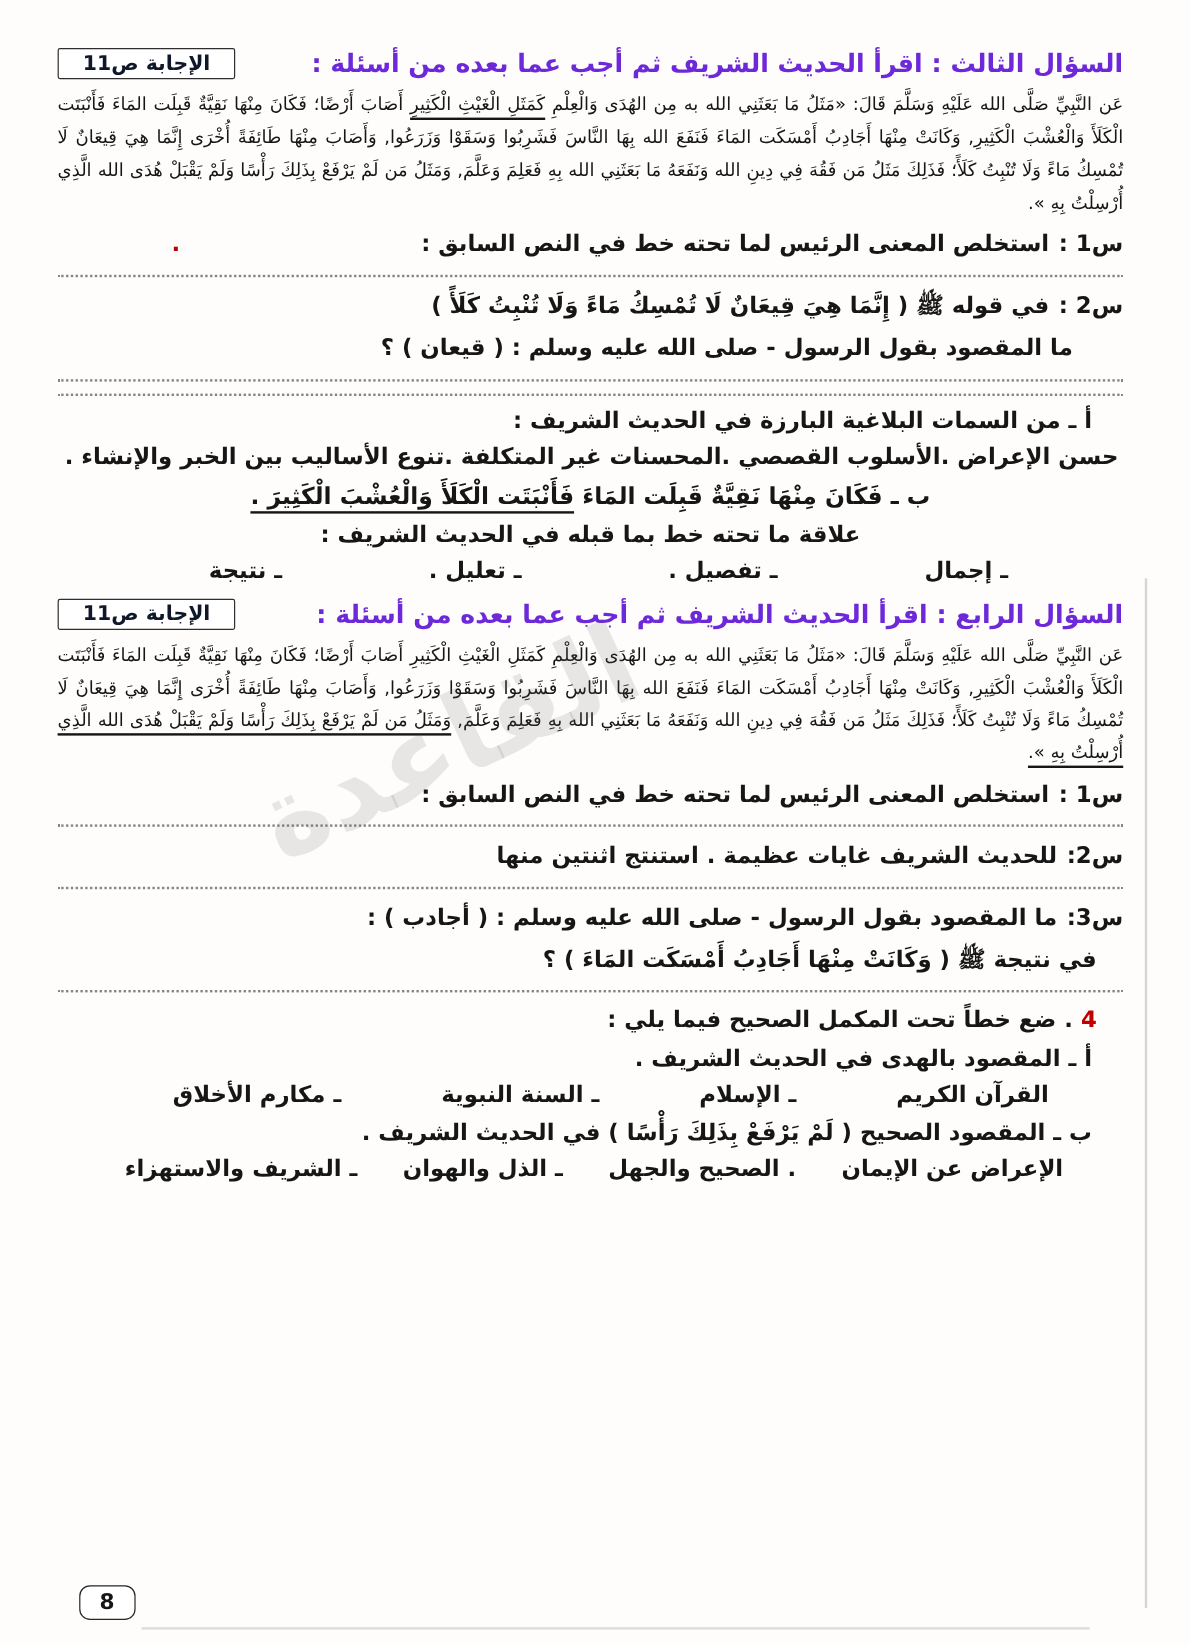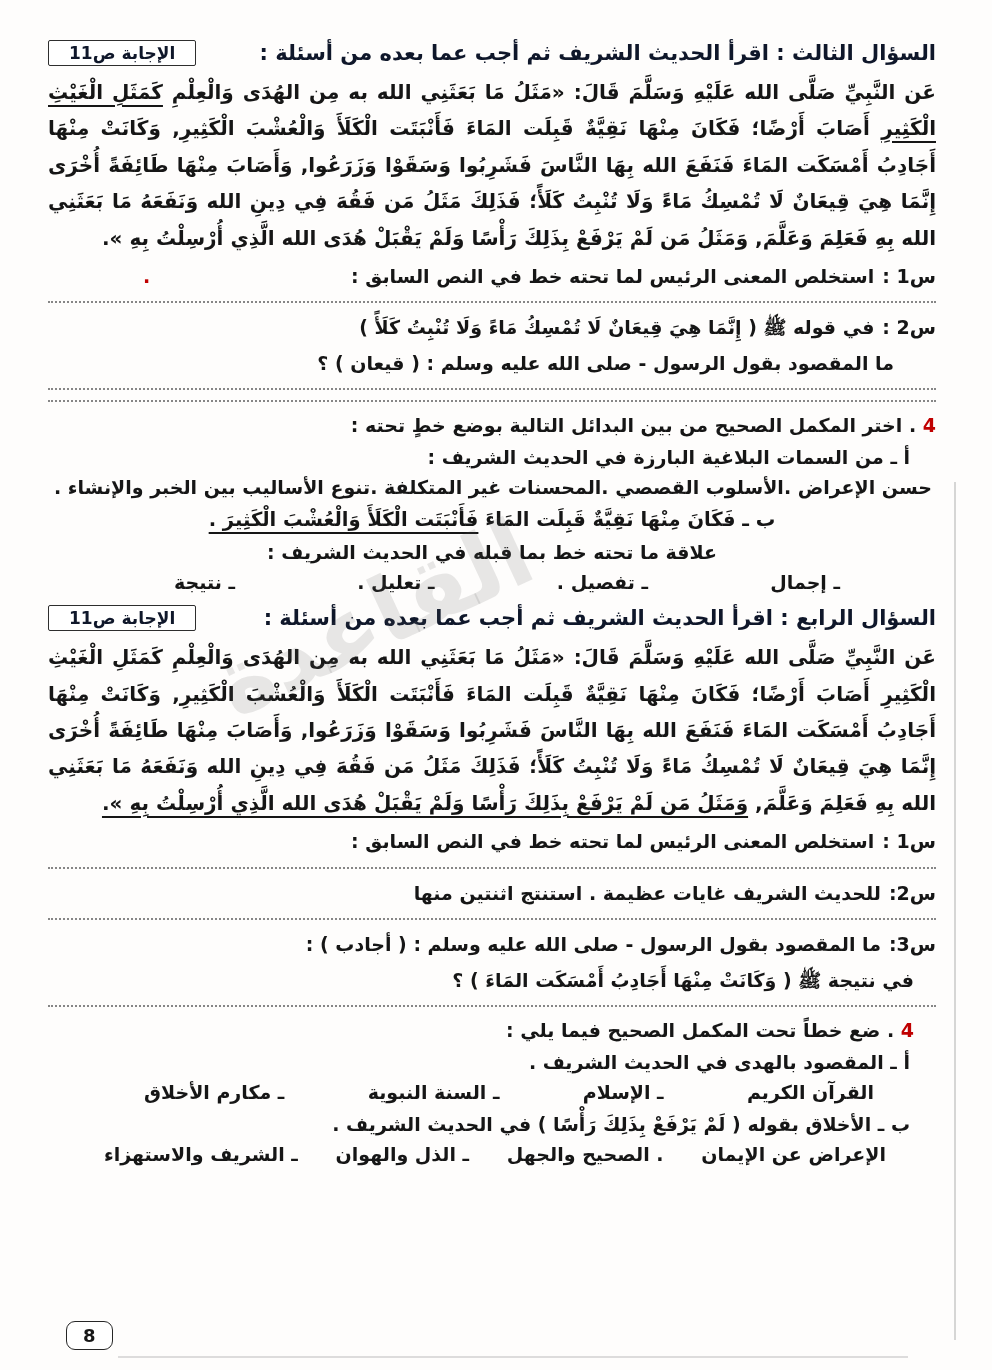--- a/index.html
+++ b/index.html
@@ -10,28 +10,28 @@
     margin:0 auto;
     background:#fefdfc;
     direction:rtl;
     font-family:"DejaVu Sans","Liberation Sans",sans-serif;
     color:#161616;
     padding:40px 56px 0 48px;
     overflow:hidden;
   }
   .head-row { display:flex; justify-content:space-between; align-items:center; gap:18px; }
   .head-row.second { margin-top:12px; }
-  .title { color:#0f172a; font-size:21px; font-weight:800; white-space:nowrap; }
+  .title { color:#6d28d9; font-size:21px; font-weight:800; white-space:nowrap; }
   .ans-box {
     border:1.7px solid #2e2e2e; border-radius:2px;
     padding:2px 20px; background:#fff;
     color:#0f172a; font-weight:800; font-size:17px; white-space:nowrap;
   }
   .hadith {
-    font-size:20px; font-weight:700; line-height:1.82;
+    font-size:15px; font-weight:400; line-height:1.82;
     text-align:justify; margin:8px 0 2px;
   }
   .u { text-decoration:underline; text-underline-offset:6px; text-decoration-thickness:1.6px;text-align:center; }
   .qline { position:relative; font-size:19px; font-weight:700; line-height:1.55; margin:6px 0; }
   .qline .qnum { margin-left:8px; }
   .indent1 { padding-right:42px; }
   .indent2 { padding-right:22px; }
   .red { color:#c00000; }
   .endmark { position:absolute; left:95px; top:0; font-weight:800; }
   .dots { border-top:2.4px dotted #868686; height:0; margin:10px 0; }
@@ -88,24 +88,20 @@
     <div class="qline">
       <span class="qnum">س2 :</span><span>في قوله ﷺ  ( إِنَّمَا هِيَ قِيعَانٌ لَا تُمْسِكُ مَاءً وَلَا تُنْبِتُ كَلَأً )</span>
     </div>
     <div class="qline indent1">
       <span>ما المقصود بقول الرسول - صلى الله عليه وسلم  : ( قيعان ) ؟</span>
     </div>
     <div class="dots"></div>
 
     <div class="dots"></div>
 
-    <div class="q4head">
-      <span class="red">4</span>
-      <span>. اختر المكمل الصحيح  من بين البدائل التالية بوضع خطٍ تحته :</span>
-    </div>
 
     <div class="sub">أ ـ من السمات البلاغية البارزة في الحديث الشريف :</div>
     <div class="opts opts-a3">
         <span>حسن الإعراض .</span>
         <span>الأسلوب القصصي .</span>
         <span>المحسنات غير المتكلفة  .</span>
         <span>تنوع الأساليب بين الخبر والإنشاء .</span>
       </div>
 
     <div class="q4b-line"><span>ب ـ فَكَانَ مِنْهَا نَقِيَّةٌ قَبِلَت المَاءَ </span><span class="u">فَأَنْبَتَت الْكَلَأَ وَالْعُشْبَ الْكَثِيرَ .</span></div>
@@ -152,21 +148,21 @@
     </div>
 
     <div class="sub">أ ـ المقصود  بالهدى   في الحديث الشريف .</div>
     <div class="opts opts-a4">
         <span>القرآن الكريم</span>
         <span>ـ  الإسلام</span>
         <span>ـ السنة النبوية</span>
         <span>ـ  مكارم الأخلاق</span>
       </div>
 
-    <div class="sub">ب ـ الأخلاق  بقوله ( لَمْ يَرْفَعْ بِذَلِكَ رَأْسًا )   في الحديث الشريف .</div>
+    <div class="sub">ب ـ المقصود  الصحيح ( لَمْ يَرْفَعْ بِذَلِكَ رَأْسًا )   في الحديث الشريف .</div>
     <div class="opts opts-b4">
         <span>الإعراض عن الإيمان</span>
         <span>. الصحيح والجهل</span>
         <span>ـ  الذل والهوان</span>
         <span>ـ   الشريف والاستهزاء</span>
       </div>
   </section>
 
   <div class="page-num">
     <span>8</span>

